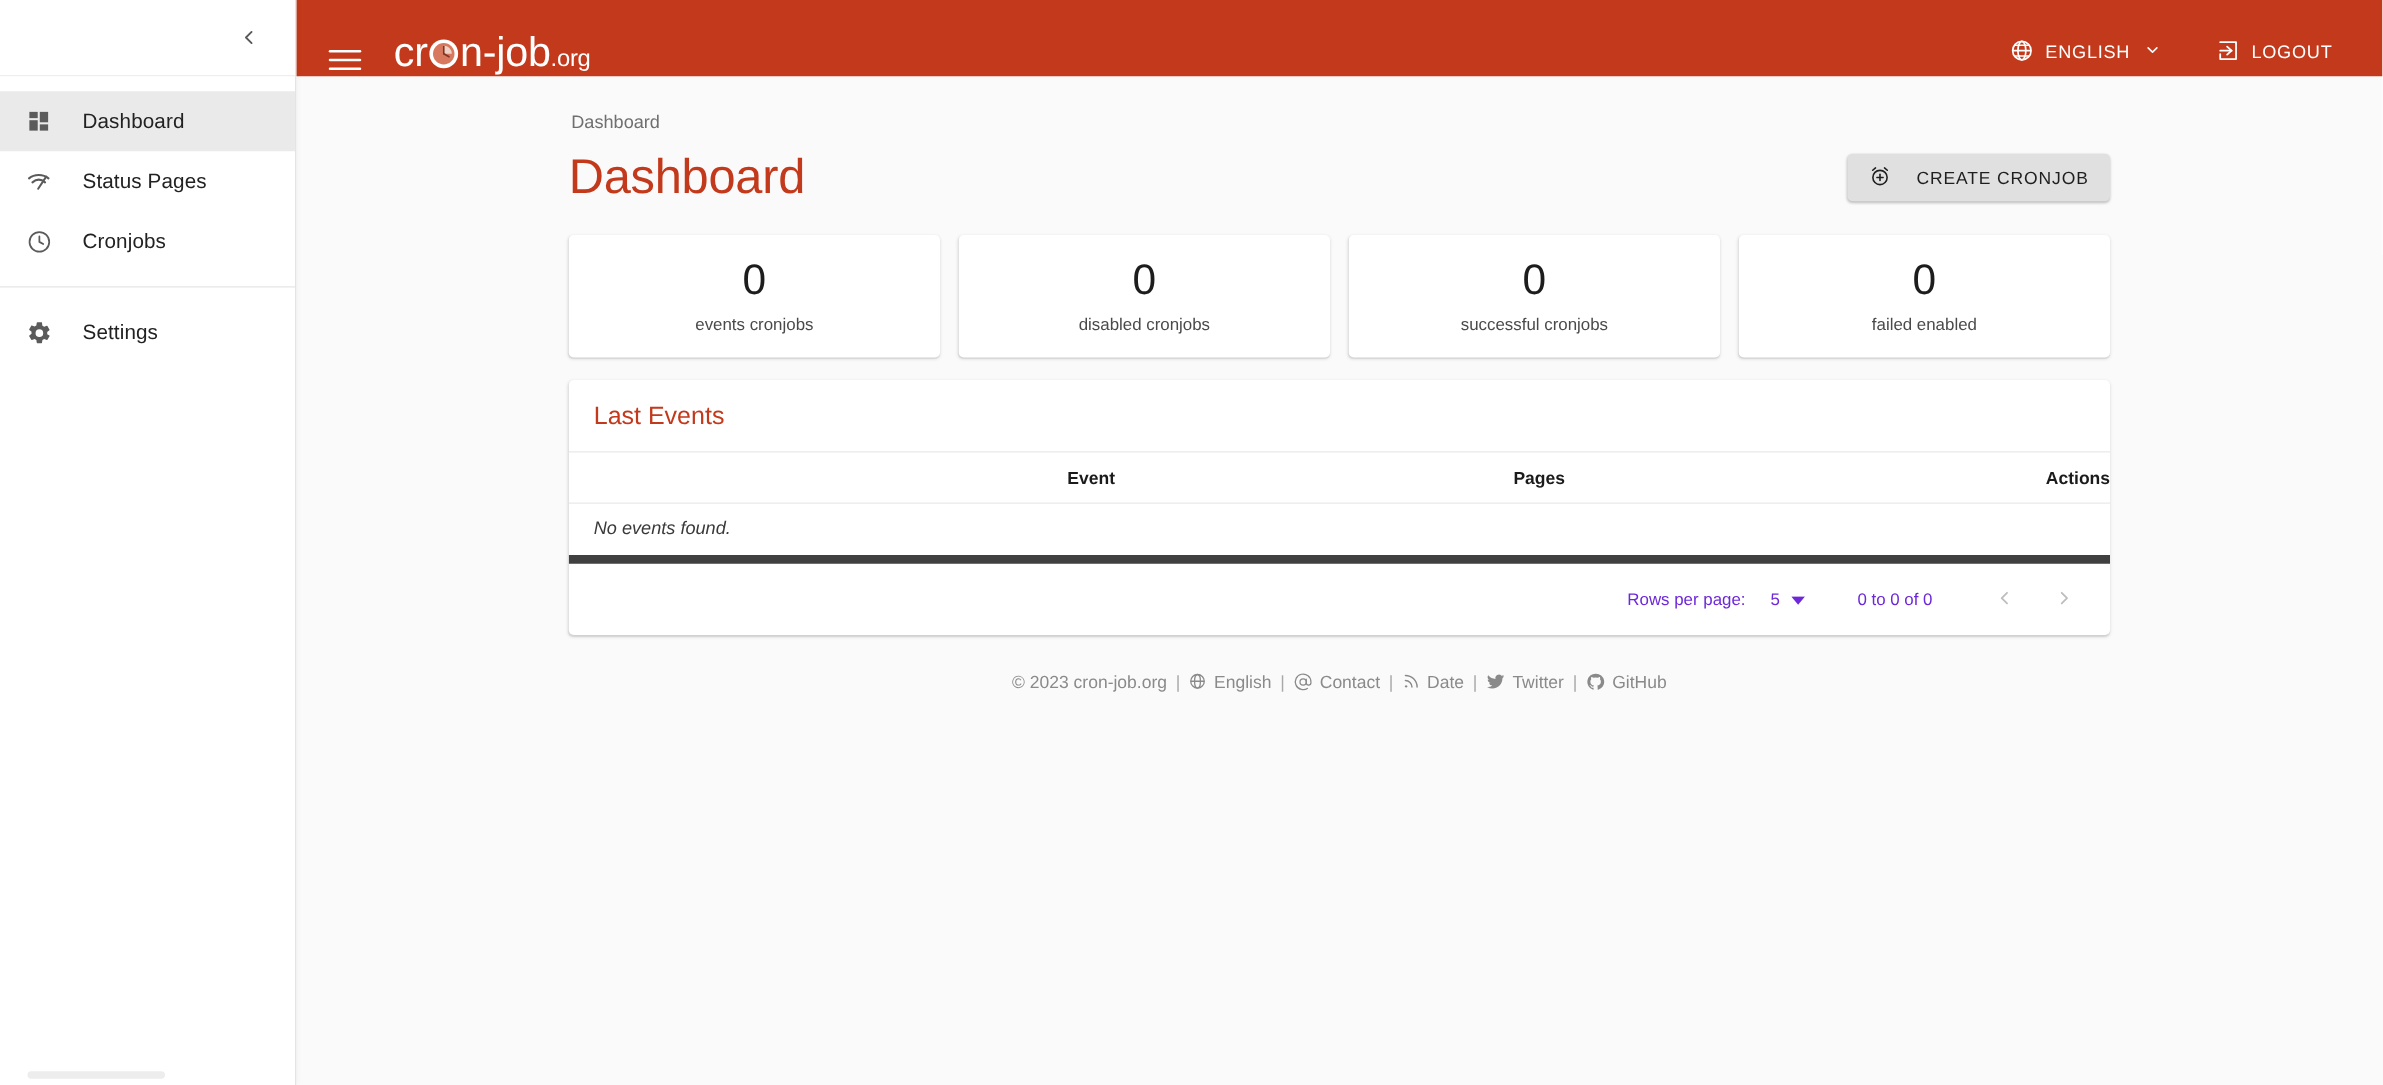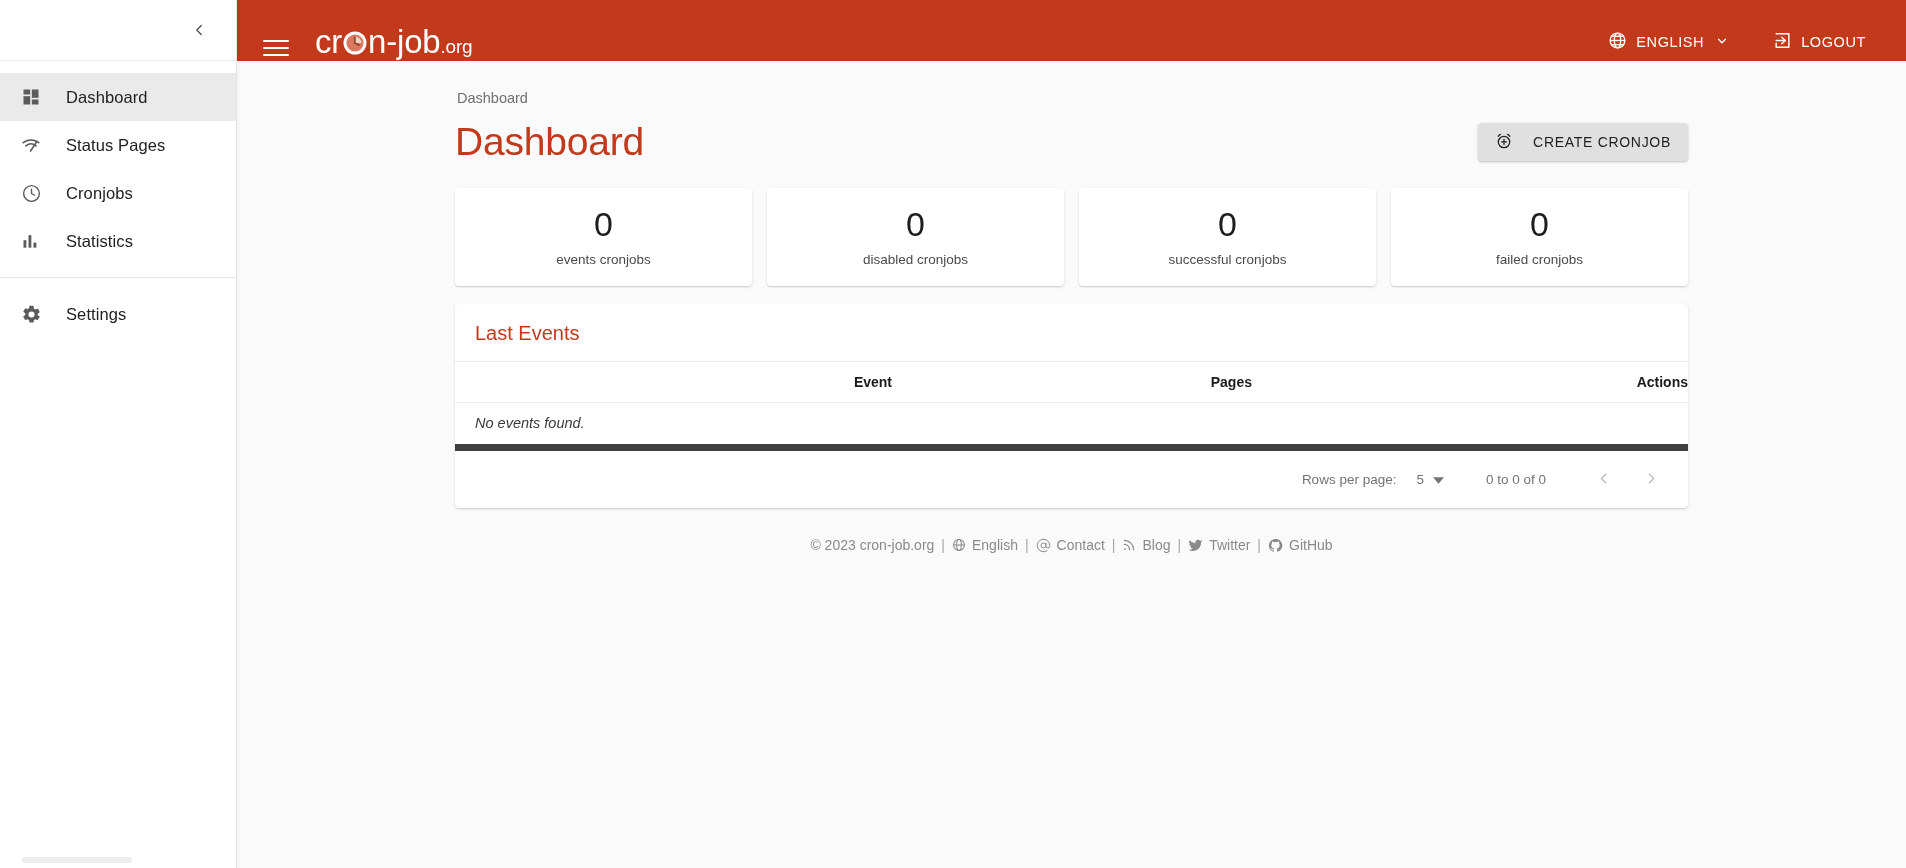--- a/index.html
+++ b/index.html
@@ -230,21 +230,21 @@
     padding: 12px 0 13px 20px;
     border-bottom: 7px solid #404040;
     font-style: italic;
   }
   .paginator {
     height: 57px;
     display:flex; align-items:center; justify-content: flex-end;
     padding-right: 20px;
     gap: 0px;
     font-size: 13.5px;
-    color: #737373;
+    color: #6d28d9;
   }
   .pg-label { margin-right: 20px; }
   .pg-select {
     display:flex; align-items:center; gap: 9px;
     cursor:pointer;
     margin-right: 42px;
   }
   .pg-range { margin-right: 40px; }
   .pg-btn {
     width: 34px; height: 34px;
@@ -316,30 +316,20 @@
       <div class="nav-item">
         <span class="nav-icon">
           <svg width="21" height="21" viewBox="0 0 24 24" fill="none" stroke="currentColor" stroke-width="1.6" stroke-linecap="round" stroke-linejoin="round">
             <circle cx="12" cy="12" r="9"></circle>
             <polyline points="12 7 12 12 15.5 14"></polyline>
           </svg>
         </span>
         <span class="nav-label">Cronjobs</span>
       </div>
 
-      <div class="nav-item">
-        <span class="nav-icon">
-          <svg width="20" height="20" viewBox="0 0 24 24" fill="currentColor">
-            <rect x="3" y="11" width="3.4" height="9"></rect>
-            <rect x="9" y="5" width="3.4" height="15"></rect>
-            <rect x="15" y="14" width="3.4" height="6"></rect>
-          </svg>
-        </span>
-        <span class="nav-label">Statistics</span>
-      </div>
 
       <div class="nav-sep"></div>
 
       <div class="nav-item">
         <span class="nav-icon">
           <svg width="21" height="21" viewBox="0 0 24 24" fill="currentColor">
             <path d="M19.14 12.94a7.5 7.5 0 0 0 .06-.94 7.5 7.5 0 0 0-.06-.94l2.03-1.58a.5.5 0 0 0 .12-.62l-1.92-3.32a.5.5 0 0 0-.6-.22l-2.39.96a7.3 7.3 0 0 0-1.62-.94l-.36-2.54A.5.5 0 0 0 13.9 2h-3.8a.5.5 0 0 0-.5.42l-.36 2.54c-.59.24-1.13.55-1.62.94l-2.39-.96a.5.5 0 0 0-.6.22L2.71 8.48a.5.5 0 0 0 .12.62l2.03 1.58c-.04.31-.06.63-.06.94s.02.63.06.94L2.83 14.14a.5.5 0 0 0-.12.62l1.92 3.32c.13.22.38.3.6.22l2.39-.96c.49.39 1.03.7 1.62.94l.36 2.54c.05.24.25.42.5.42h3.8c.25 0 .45-.18.5-.42l.36-2.54c.59-.24 1.13-.55 1.62-.94l2.39.96c.22.08.47 0 .6-.22l1.92-3.32a.5.5 0 0 0-.12-.62zM12 15.5A3.5 3.5 0 1 1 12 8.5a3.5 3.5 0 0 1 0 7z"></path>
           </svg>
         </span>
         <span class="nav-label">Settings</span>
@@ -436,21 +426,21 @@
           <div class="card">
             <div class="card-value">0</div>
             <div class="card-label">disabled cronjobs</div>
           </div>
           <div class="card">
             <div class="card-value">0</div>
             <div class="card-label">successful cronjobs</div>
           </div>
           <div class="card">
             <div class="card-value">0</div>
-            <div class="card-label">failed cronjobs</div>
+            <div class="card-label">failed enabled</div>
           </div>
         </div>
 
         <section class="panel">
           <div class="panel-head">Last Events</div>
 
           <table class="events">
             <thead>
               <tr>
                 <th class="c-event">Event</th>
@@ -521,21 +511,21 @@
           <span class="f-sep">|</span>
 
           <a class="f-item">
             <span class="f-ico">
               <svg width="14" height="14" viewBox="0 0 24 24" fill="none" stroke="currentColor" stroke-width="2" stroke-linecap="round">
                 <path d="M4 11a9 9 0 0 1 9 9"></path>
                 <path d="M4 4a16 16 0 0 1 16 16"></path>
                 <circle cx="5" cy="19" r="1.6" fill="currentColor" stroke="none"></circle>
               </svg>
             </span>
-            <span>Blog</span>
+            <span>Date</span>
           </a>
           <span class="f-sep">|</span>
 
           <a class="f-item">
             <span class="f-ico">
               <svg width="15" height="15" viewBox="0 0 24 24" fill="currentColor">
                 <path d="M23 4.9a9 9 0 0 1-2.6.7 4.5 4.5 0 0 0 2-2.5 9 9 0 0 1-2.9 1.1 4.5 4.5 0 0 0-7.7 4.1A12.8 12.8 0 0 1 2.5 3.6a4.5 4.5 0 0 0 1.4 6 4.4 4.4 0 0 1-2-.6v.1a4.5 4.5 0 0 0 3.6 4.4 4.5 4.5 0 0 1-2 .1 4.5 4.5 0 0 0 4.2 3.1A9 9 0 0 1 1 18.6a12.7 12.7 0 0 0 6.9 2c8.3 0 12.8-6.9 12.8-12.8v-.6A9.1 9.1 0 0 0 23 4.9z"></path>
               </svg>
             </span>
             <span>Twitter</span>

